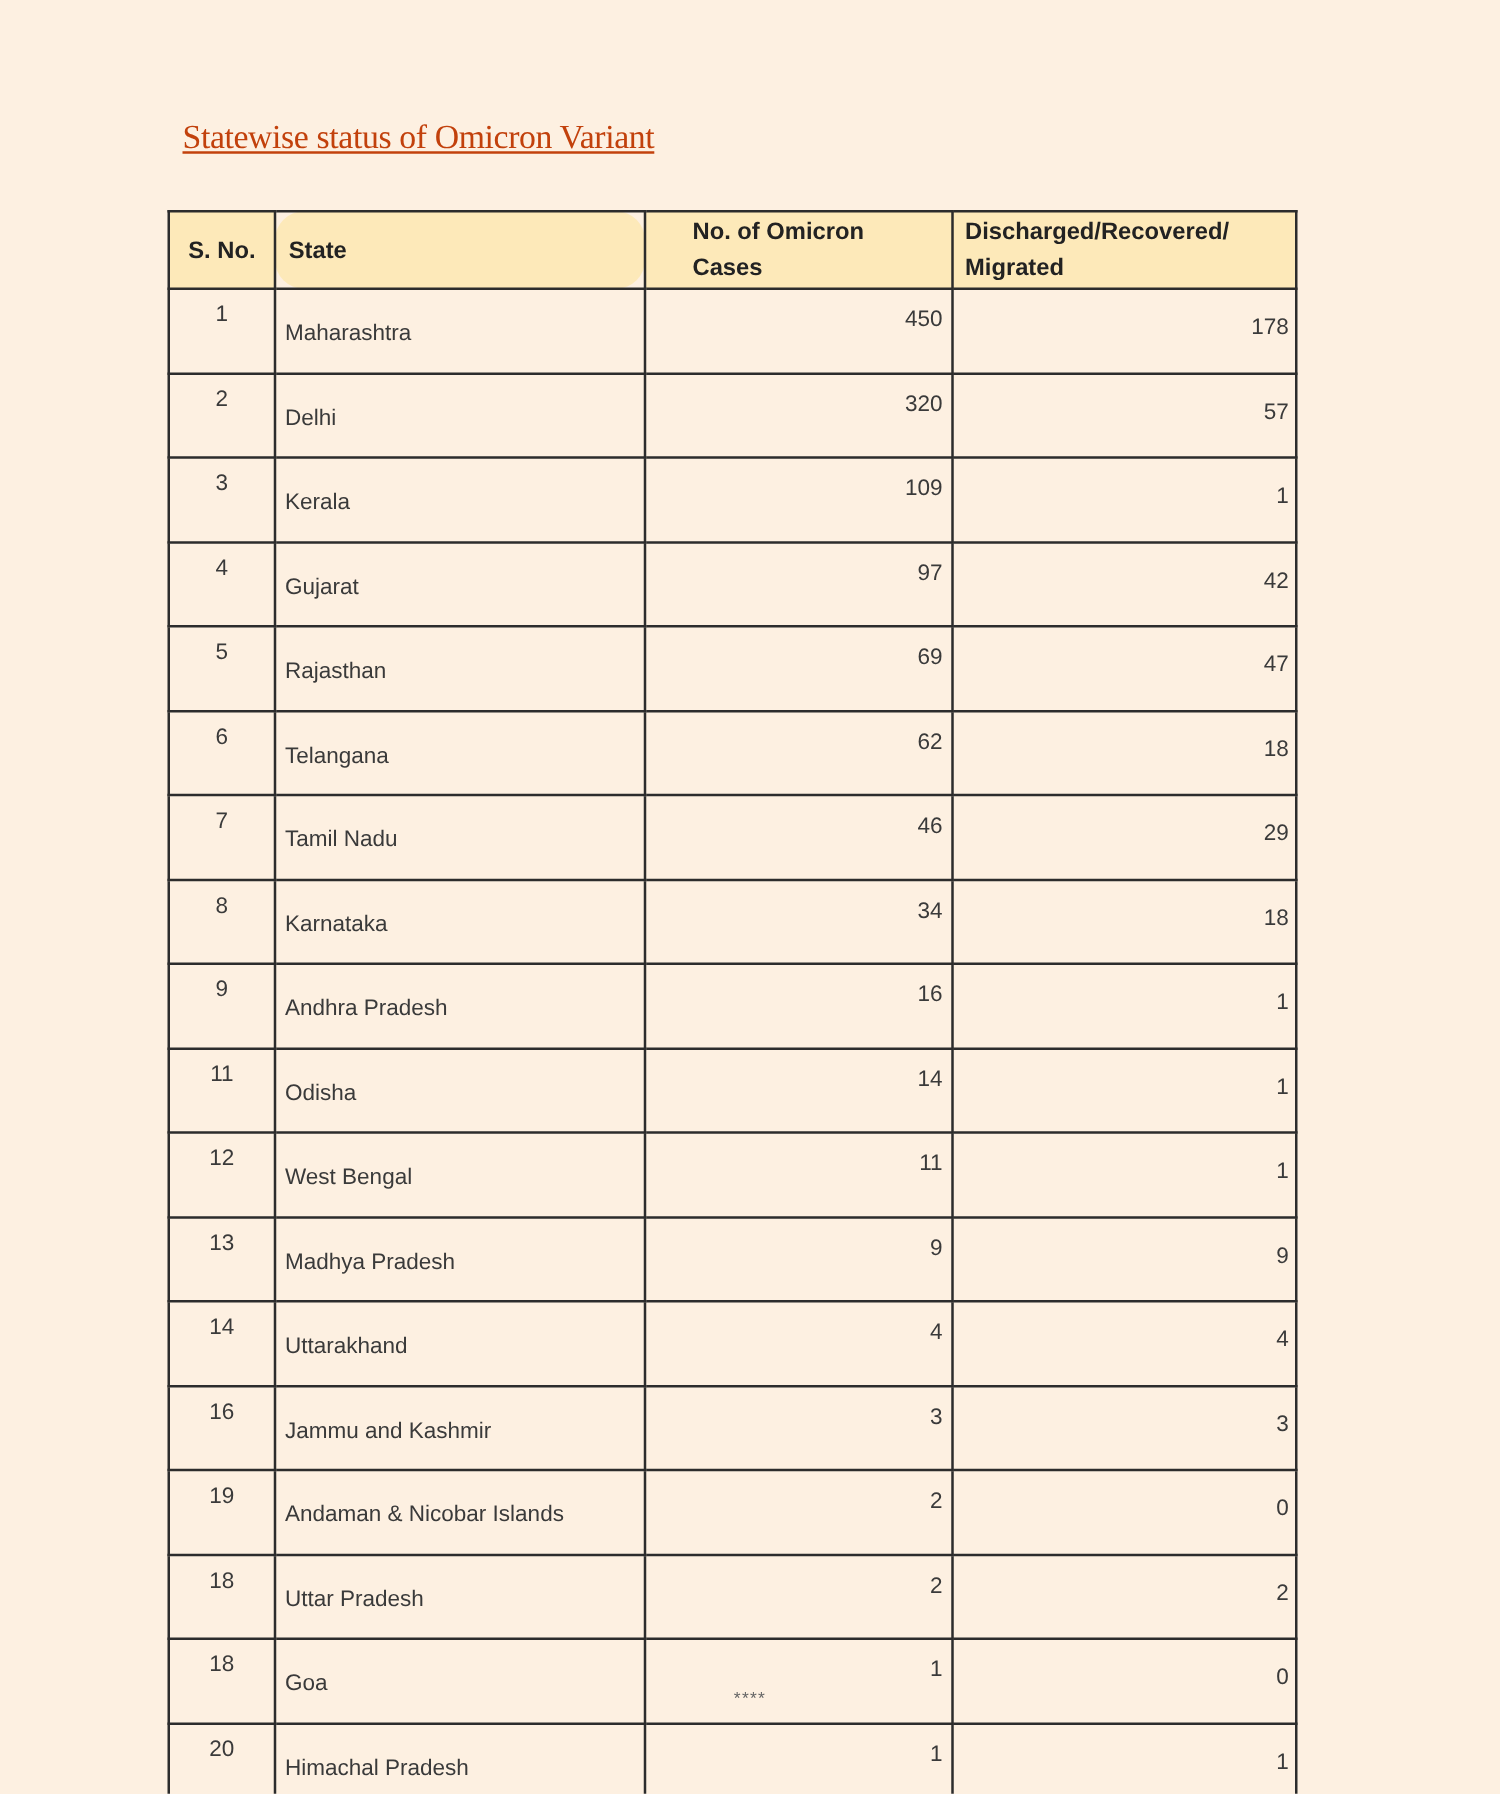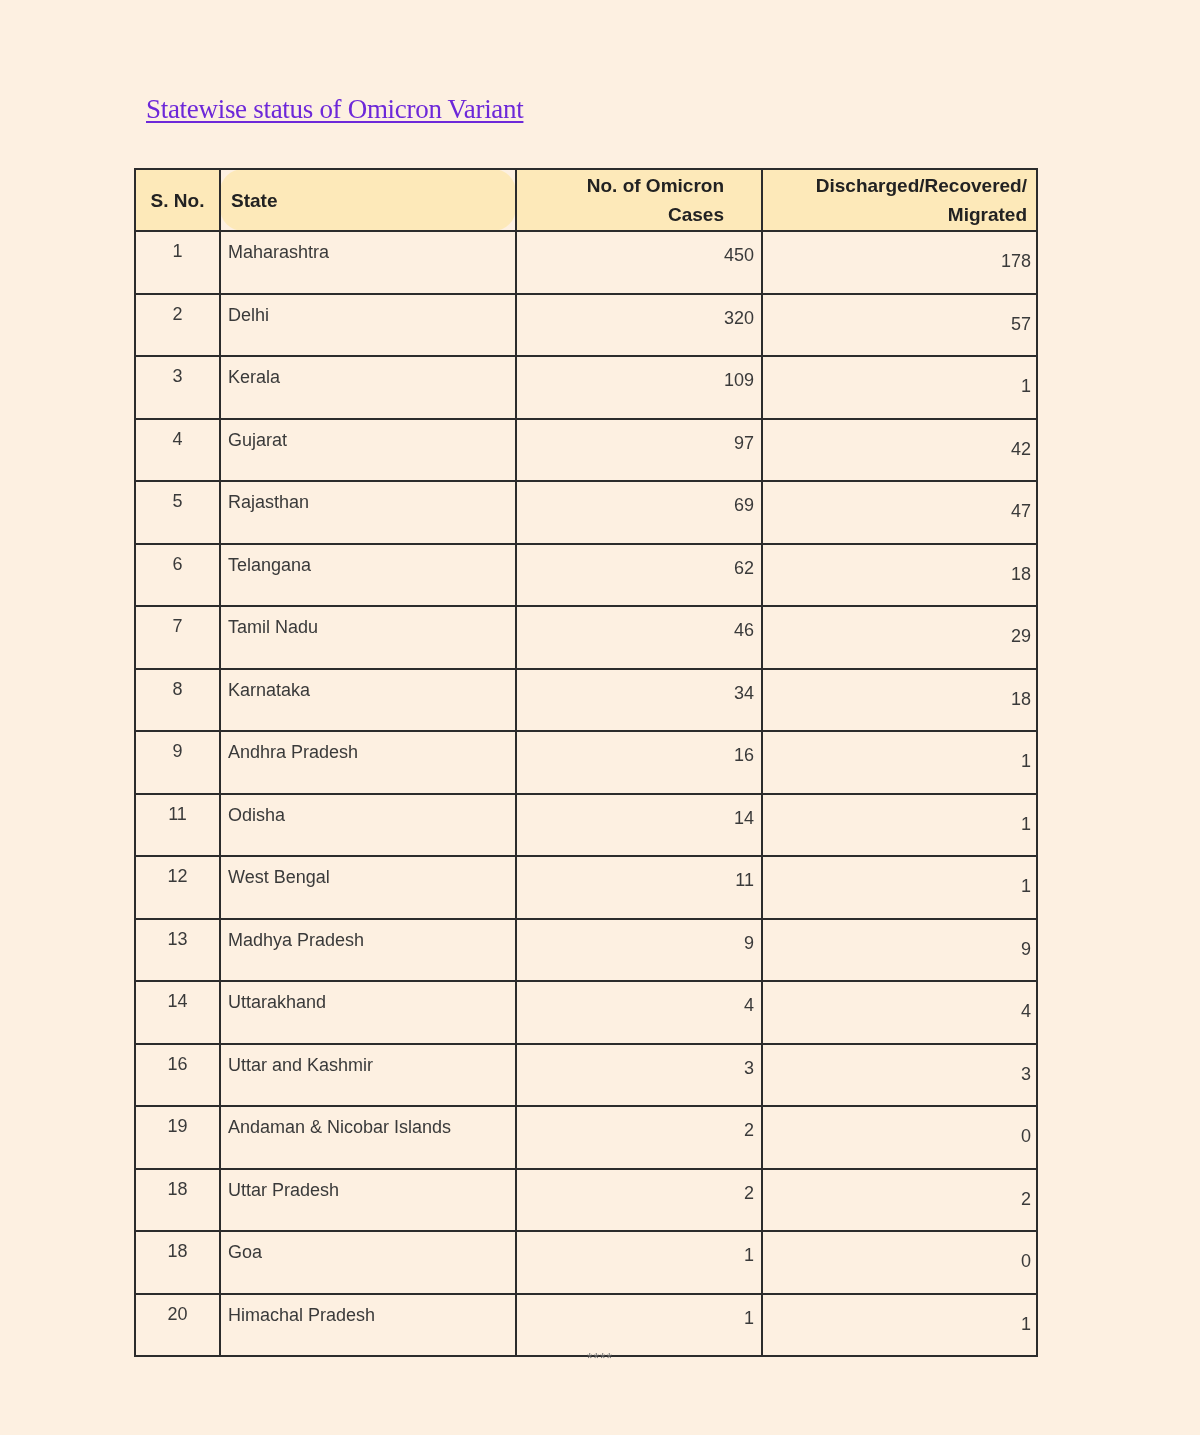--- a/index.html
+++ b/index.html
@@ -7,21 +7,21 @@
     width: 1200px; height: 1435px;
     background: #fdf0e1;
     position: relative;
     font-family: "Liberation Sans", sans-serif;
     color: #2b2b2b;
     overflow: hidden;
   }
   .title {
     position: absolute; left: 146px; top: 94px;
     font-family: "Liberation Serif", serif;
-    font-size: 27px; color: #6d28d9;
+    font-size: 27px; color: #c2410c;
     text-decoration: underline; text-underline-offset: 3px;
     text-decoration-thickness: 2px;
     letter-spacing: -0.3px;
   }
   table {
     position: absolute; left: 134px; top: 168px;
     border-collapse: collapse;
     width: 902px;
     table-layout: fixed;
   }
@@ -37,29 +37,29 @@
   thead th {
     background: #fde9b9;
     height: 60px;
     font-weight: bold;
     font-size: 19px;
     line-height: 29px;
     color: #222;
   }
   thead th.sno { text-align: center; }
   thead th.state { text-align: left; padding-left: 10px; border-radius: 23px; }
-  thead th.center { text-align: right; }
+  thead th.center { text-align: left; }
   tbody td {
     height: 41.5px;
     background: #fdf0e1;
     color: #3a3a3a;
     vertical-align: top;
   }
   td.sno { text-align: center; padding-top: 9px; }
-  td.state { text-align: left; padding-left: 7px; padding-top: 10px; }
+  td.state { text-align: left; padding-left: 7px; padding-top: 24px; }
   td.cases { text-align: right; padding-right: 7px; padding-top: 13px; border-radius: 12px; }
   td.disc { text-align: right; padding-right: 5px; padding-top: 19px; }
   .footer {
     position: absolute; left: 0; width: 1200px; top: 1350px;
     text-align: center; font-size: 14px; color: #666; letter-spacing: 1px;
   }
 </style>
 </head>
 <body>
 
@@ -158,21 +158,21 @@
         <td class="disc">9</td>
       </tr>
       <tr class="row">
         <td class="sno">14</td>
         <td class="state">Uttarakhand</td>
         <td class="cases">4</td>
         <td class="disc">4</td>
       </tr>
       <tr class="row">
         <td class="sno">16</td>
-        <td class="state">Uttar and Kashmir</td>
+        <td class="state">Jammu and Kashmir</td>
         <td class="cases">3</td>
         <td class="disc">3</td>
       </tr>
       <tr class="row">
         <td class="sno">19</td>
         <td class="state">Andaman &amp; Nicobar Islands</td>
         <td class="cases">2</td>
         <td class="disc">0</td>
       </tr>
       <tr class="row">

